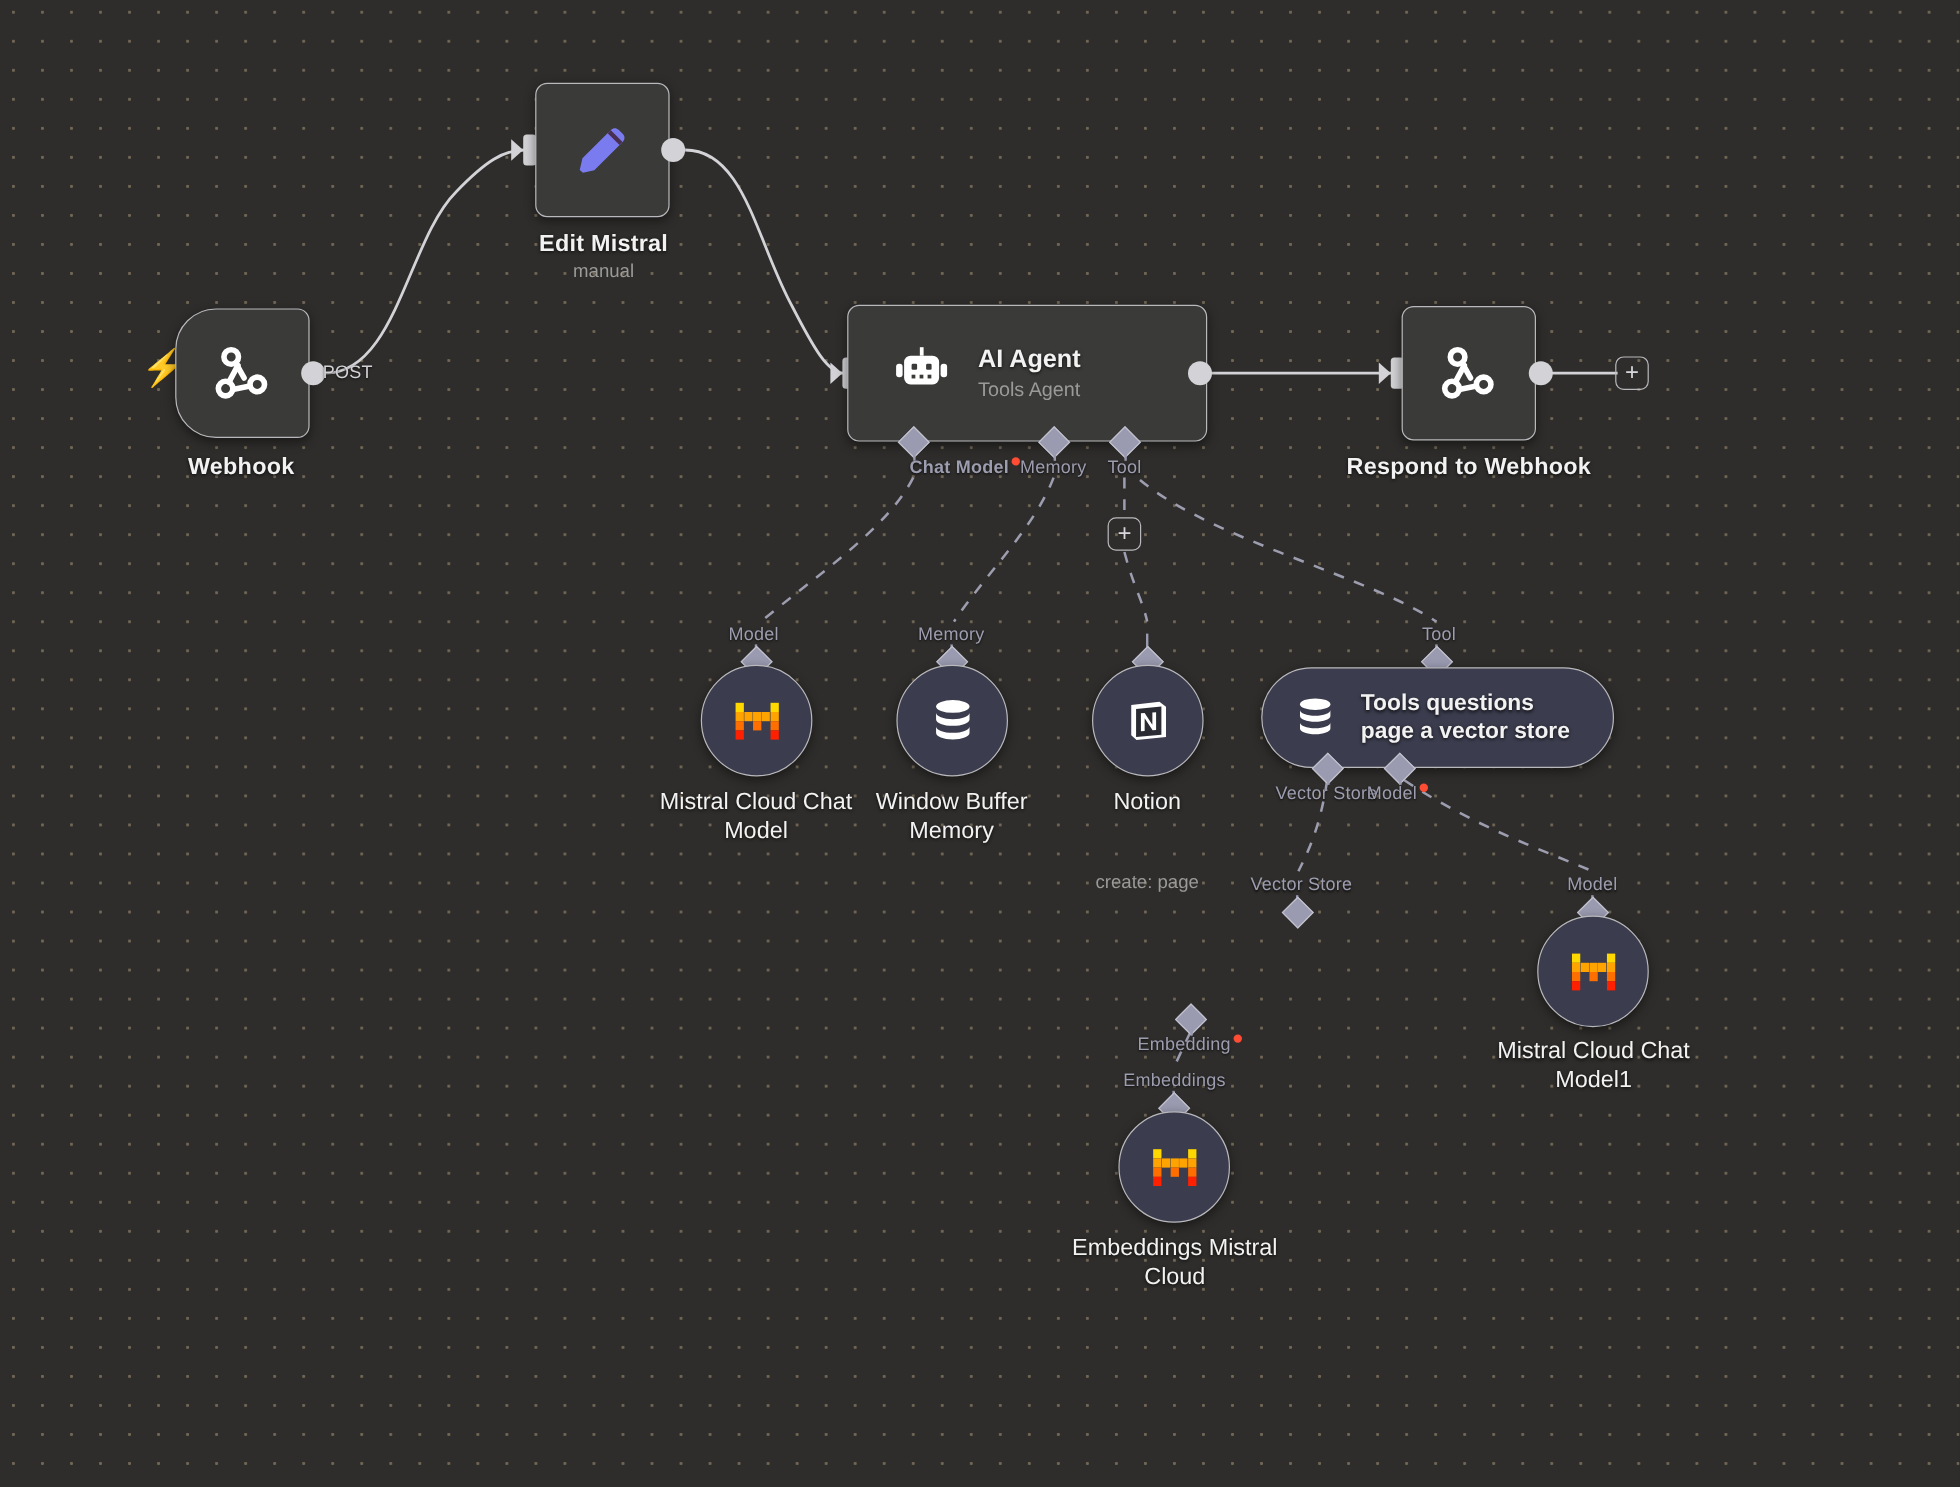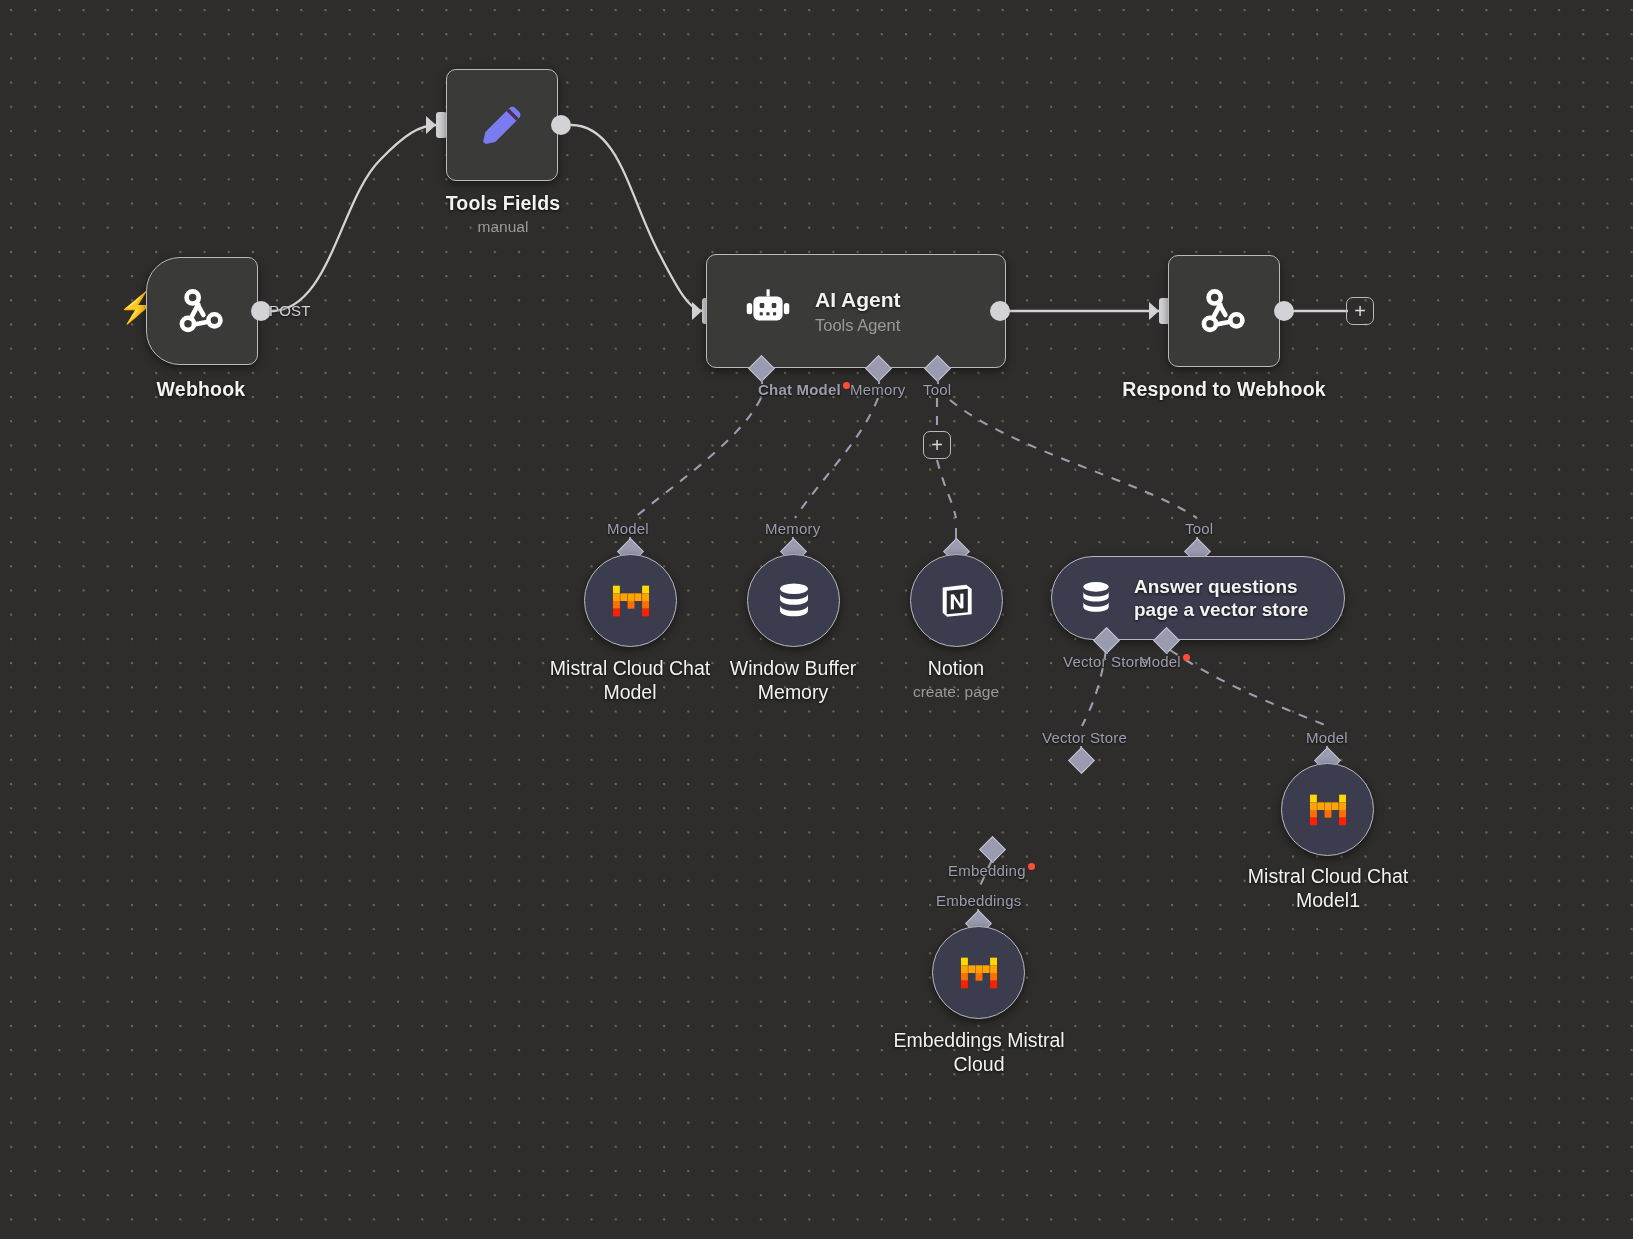--- a/index.html
+++ b/index.html
@@ -64,21 +64,21 @@
     text-shadow: 0 1px 3px rgba(0,0,0,.8);
   }
   .sub-title {
     position: absolute; left: 50%; transform: translateX(-50%);
     text-align: center; color: #f2f2f2; font-size: 19.5px; font-weight: normal;
     white-space: nowrap; line-height: 1.2;
     text-shadow: 0 1px 3px rgba(0,0,0,.8);
   }
   .sub-sub {
     position: absolute; left: 50%; transform: translateX(-50%);
-    text-align: center; color: #9a9a98; font-size: 15.5px; white-space: nowrap;
+    text-align: center; color: #9a9a98; font-size: 15.5px; white-space: nowrap; margin-top: 44px;
   }
 
   
   .port-in {
     position: absolute; width: 11px; height: 26px; border-radius: 3px;
     background: #d3d3d7;
   }
   .port-in::before {
     content: ""; position: absolute; left: -10px; top: 4px;
     border-top: 9px solid transparent; border-bottom: 9px solid transparent;
@@ -173,21 +173,21 @@
   <div class="port-in" style="left:436px; top:112px;"></div>
   <div class="node sq" style="left:446px; top:69px; width:112px; height:112px; display:flex; align-items:center; justify-content:center;">
     <span>
       <svg class="icon-svg" width="54" height="54" viewBox="0 0 24 24">
         <path d="M3.6 19.4 L4.6 15.1 L15.2 4.5 C16 3.7 17.2 3.7 18 4.5 L19.6 6.1 C20.4 6.9 20.4 8.1 19.6 8.9 L9 19.5 L4.8 20.4 Z" fill="#7b7bf0"></path>
         <path d="M14.5 5.2 L18.9 9.6" stroke="#4a3050" stroke-width="1.6"></path>
       </svg>
     </span>
   </div>
   <div class="port-out" style="left:551px; top:115px;"></div>
-  <div class="node-title" style="left:503px; top:192px;">Tools Fields</div>
+  <div class="node-title" style="left:503px; top:192px;">Edit Mistral</div>
   <div class="node-sub" style="left:503px; top:218px;">manual</div>
 
   <div class="port-in" style="left:702px; top:298px;"></div>
   <div class="node sq" style="left:706px; top:254px; width:300px; height:114px; display:flex; align-items:center; gap:22px; padding-left:36px;">
     <span>
       <svg class="icon-svg" width="50" height="50" viewBox="0 0 24 24">
         <rect x="11.3" y="1.6" width="1.5" height="3.4" fill="#ffffff"></rect>
         <rect x="5" y="5" width="14" height="11.5" rx="2.6" fill="#ffffff"></rect>
         <rect x="1.8" y="8.2" width="2.6" height="5.4" rx="1.2" fill="#ffffff"></rect>
         <rect x="19.6" y="8.2" width="2.6" height="5.4" rx="1.2" fill="#ffffff"></rect>
@@ -296,21 +296,21 @@
   <div class="diamond" style="left:1188px; top:542px;"></div>
   <div class="subnode pill" style="left:1051px; top:556px; width:294px; height:84px;">
     <span>
       <svg class="icon-svg" width="40" height="40" viewBox="0 0 24 24" fill="#ffffff">
         <ellipse cx="12" cy="5.3" rx="7.6" ry="2.9"></ellipse>
         <path d="M4.4 8.2 c0 1.6 3.4 2.9 7.6 2.9 s7.6-1.3 7.6-2.9 v3 c0 1.6-3.4 2.9-7.6 2.9 s-7.6-1.3-7.6-2.9 z"></path>
         <path d="M4.4 14.4 c0 1.6 3.4 2.9 7.6 2.9 s7.6-1.3 7.6-2.9 v3 c0 1.6-3.4 2.9-7.6 2.9 s-7.6-1.3-7.6-2.9 z"></path>
       </svg>
     </span>
     <span class="pill-label">
-      <span style="display:block;">Answer questions</span>
+      <span style="display:block;">Tools questions</span>
       <span style="display:block;">page a vector store</span>
     </span>
   </div>
 
   <div class="diamond" style="left:1097px; top:631px;"></div>
   <div class="stub" style="left:1105.5px; top:644px; height:10px;"></div>
   <div class="conn-label" style="left:1063px; top:653px;">Vector Store</div>
 
   <div class="diamond" style="left:1157px; top:631px;"></div>
   <div class="stub" style="left:1165.5px; top:644px; height:10px;"></div>

